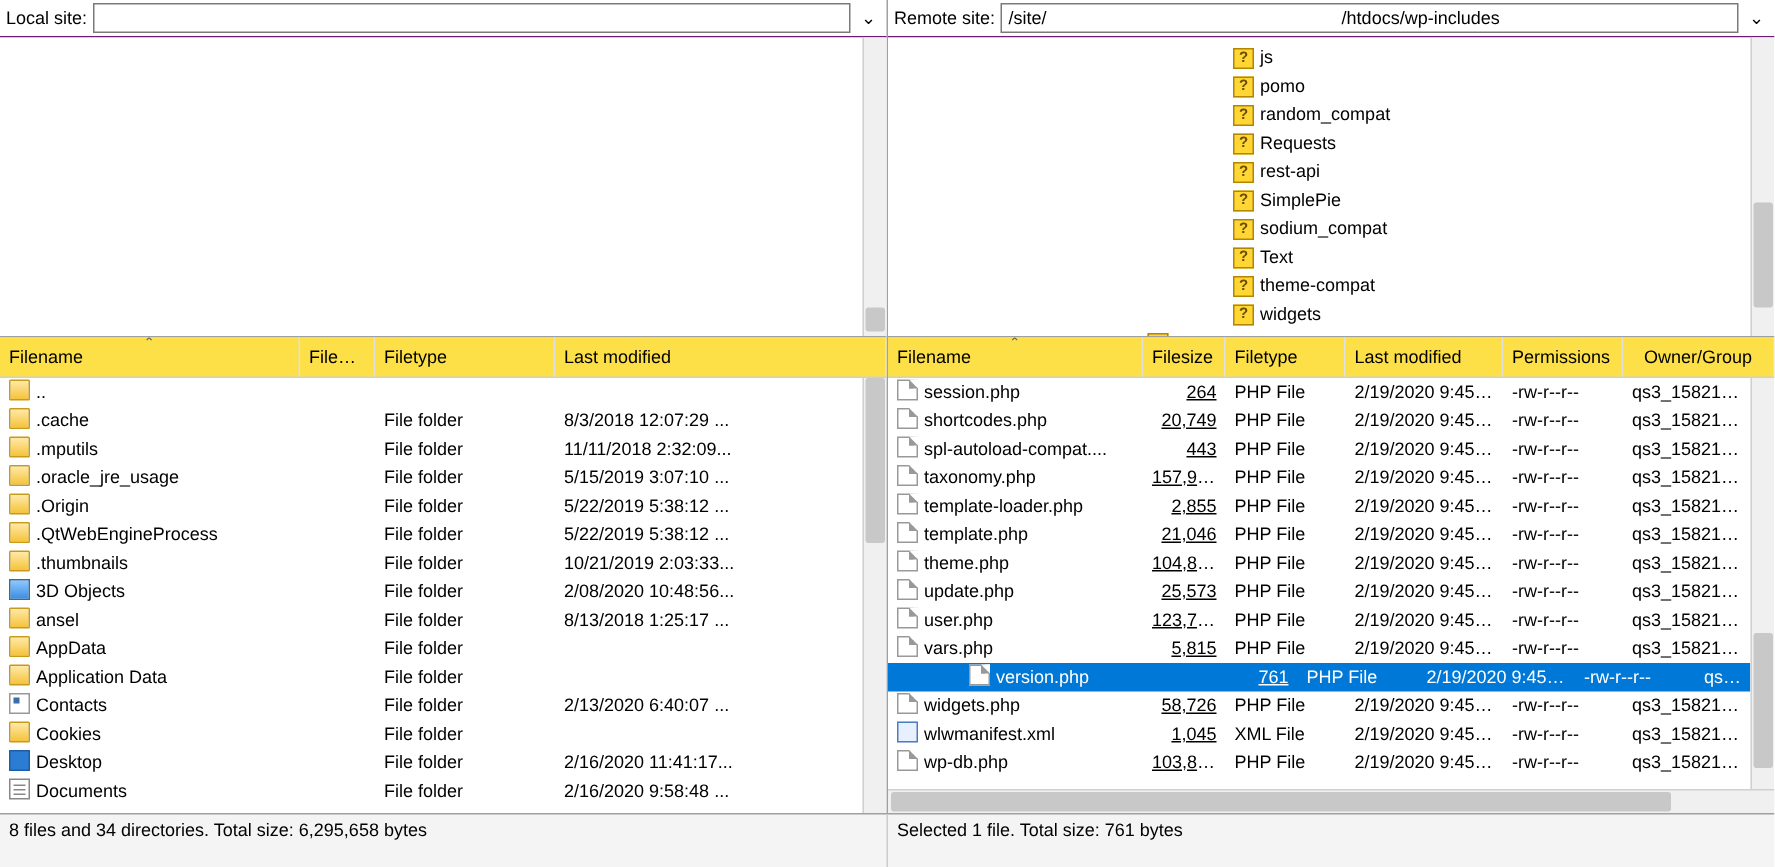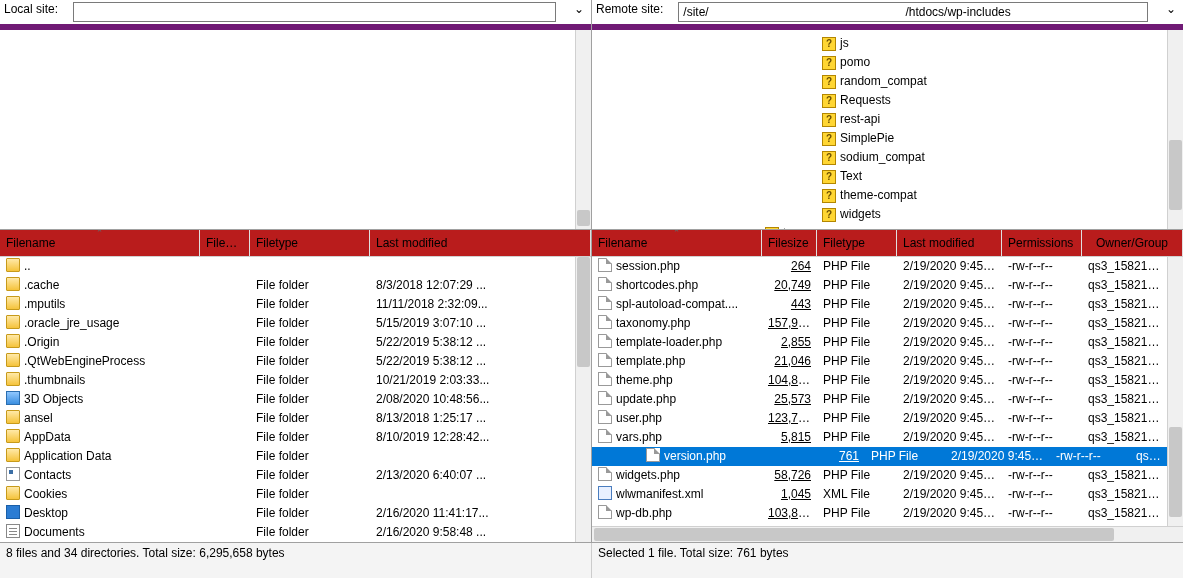--- a/index.html
+++ b/index.html
@@ -22,23 +22,24 @@
 .pane {
   flex: 1;
   display: flex;
   flex-direction: column;
   border-right: 1px solid #a0a0a0;
   min-width: 0;
 }
 .pane:last-child { border-right: none; }
 .site-row {
   display: flex;
+  align-items: center;
   padding: 2px 4px;
-  border-bottom: 6px solid #701a75;
-  gap: 15px;
+  border-bottom: 1px solid #701a75;
+  gap: 4px;
 }
 .site-row label { white-space: nowrap; }
 .site-row input {
   flex: 1;
   border: 1px solid #7a7a7a;
   padding: 2px 4px;
   font: inherit;
   background: #fff;
 }
 .site-row .dd {
@@ -116,21 +117,21 @@
 .list-area {
   flex: 1;
   min-height: 0;
   display: flex;
   flex-direction: column;
   position: relative;
 }
 .list-header {
   display: flex;
   border-bottom: 1px solid #d0d0d0;
-  background: #b91c1c;
+  background: #fde047;
   flex-shrink: 0;
 }
 .list-header .col {
   padding: 6px 6px;
   border-right: 1px solid #e0e0e0;
   position: relative;
   white-space: nowrap;
   overflow: hidden;
   text-overflow: ellipsis;
 }
@@ -356,21 +357,20 @@
             <div class="row">
               <div class="cell c-name"><span class="ficon folder"></span>ansel</div>
               <div class="cell c-size right"></div>
               <div class="cell c-type">File folder</div>
               <div class="cell c-mod">8/13/2018 1:25:17 ...</div>
             </div>
             <div class="row">
               <div class="cell c-name"><span class="ficon folder"></span>AppData</div>
               <div class="cell c-size right"></div>
               <div class="cell c-type">File folder</div>
-              <div class="cell c-mod">8/10/2019 12:28:42...</div>
             </div>
             <div class="row">
               <div class="cell c-name"><span class="ficon folder"></span>Application Data</div>
               <div class="cell c-size right"></div>
               <div class="cell c-type">File folder</div>
               <div class="cell c-mod"></div>
             </div>
             <div class="row">
               <div class="cell c-name"><span class="ficon contacts"></span>Contacts</div>
               <div class="cell c-size right"></div>

